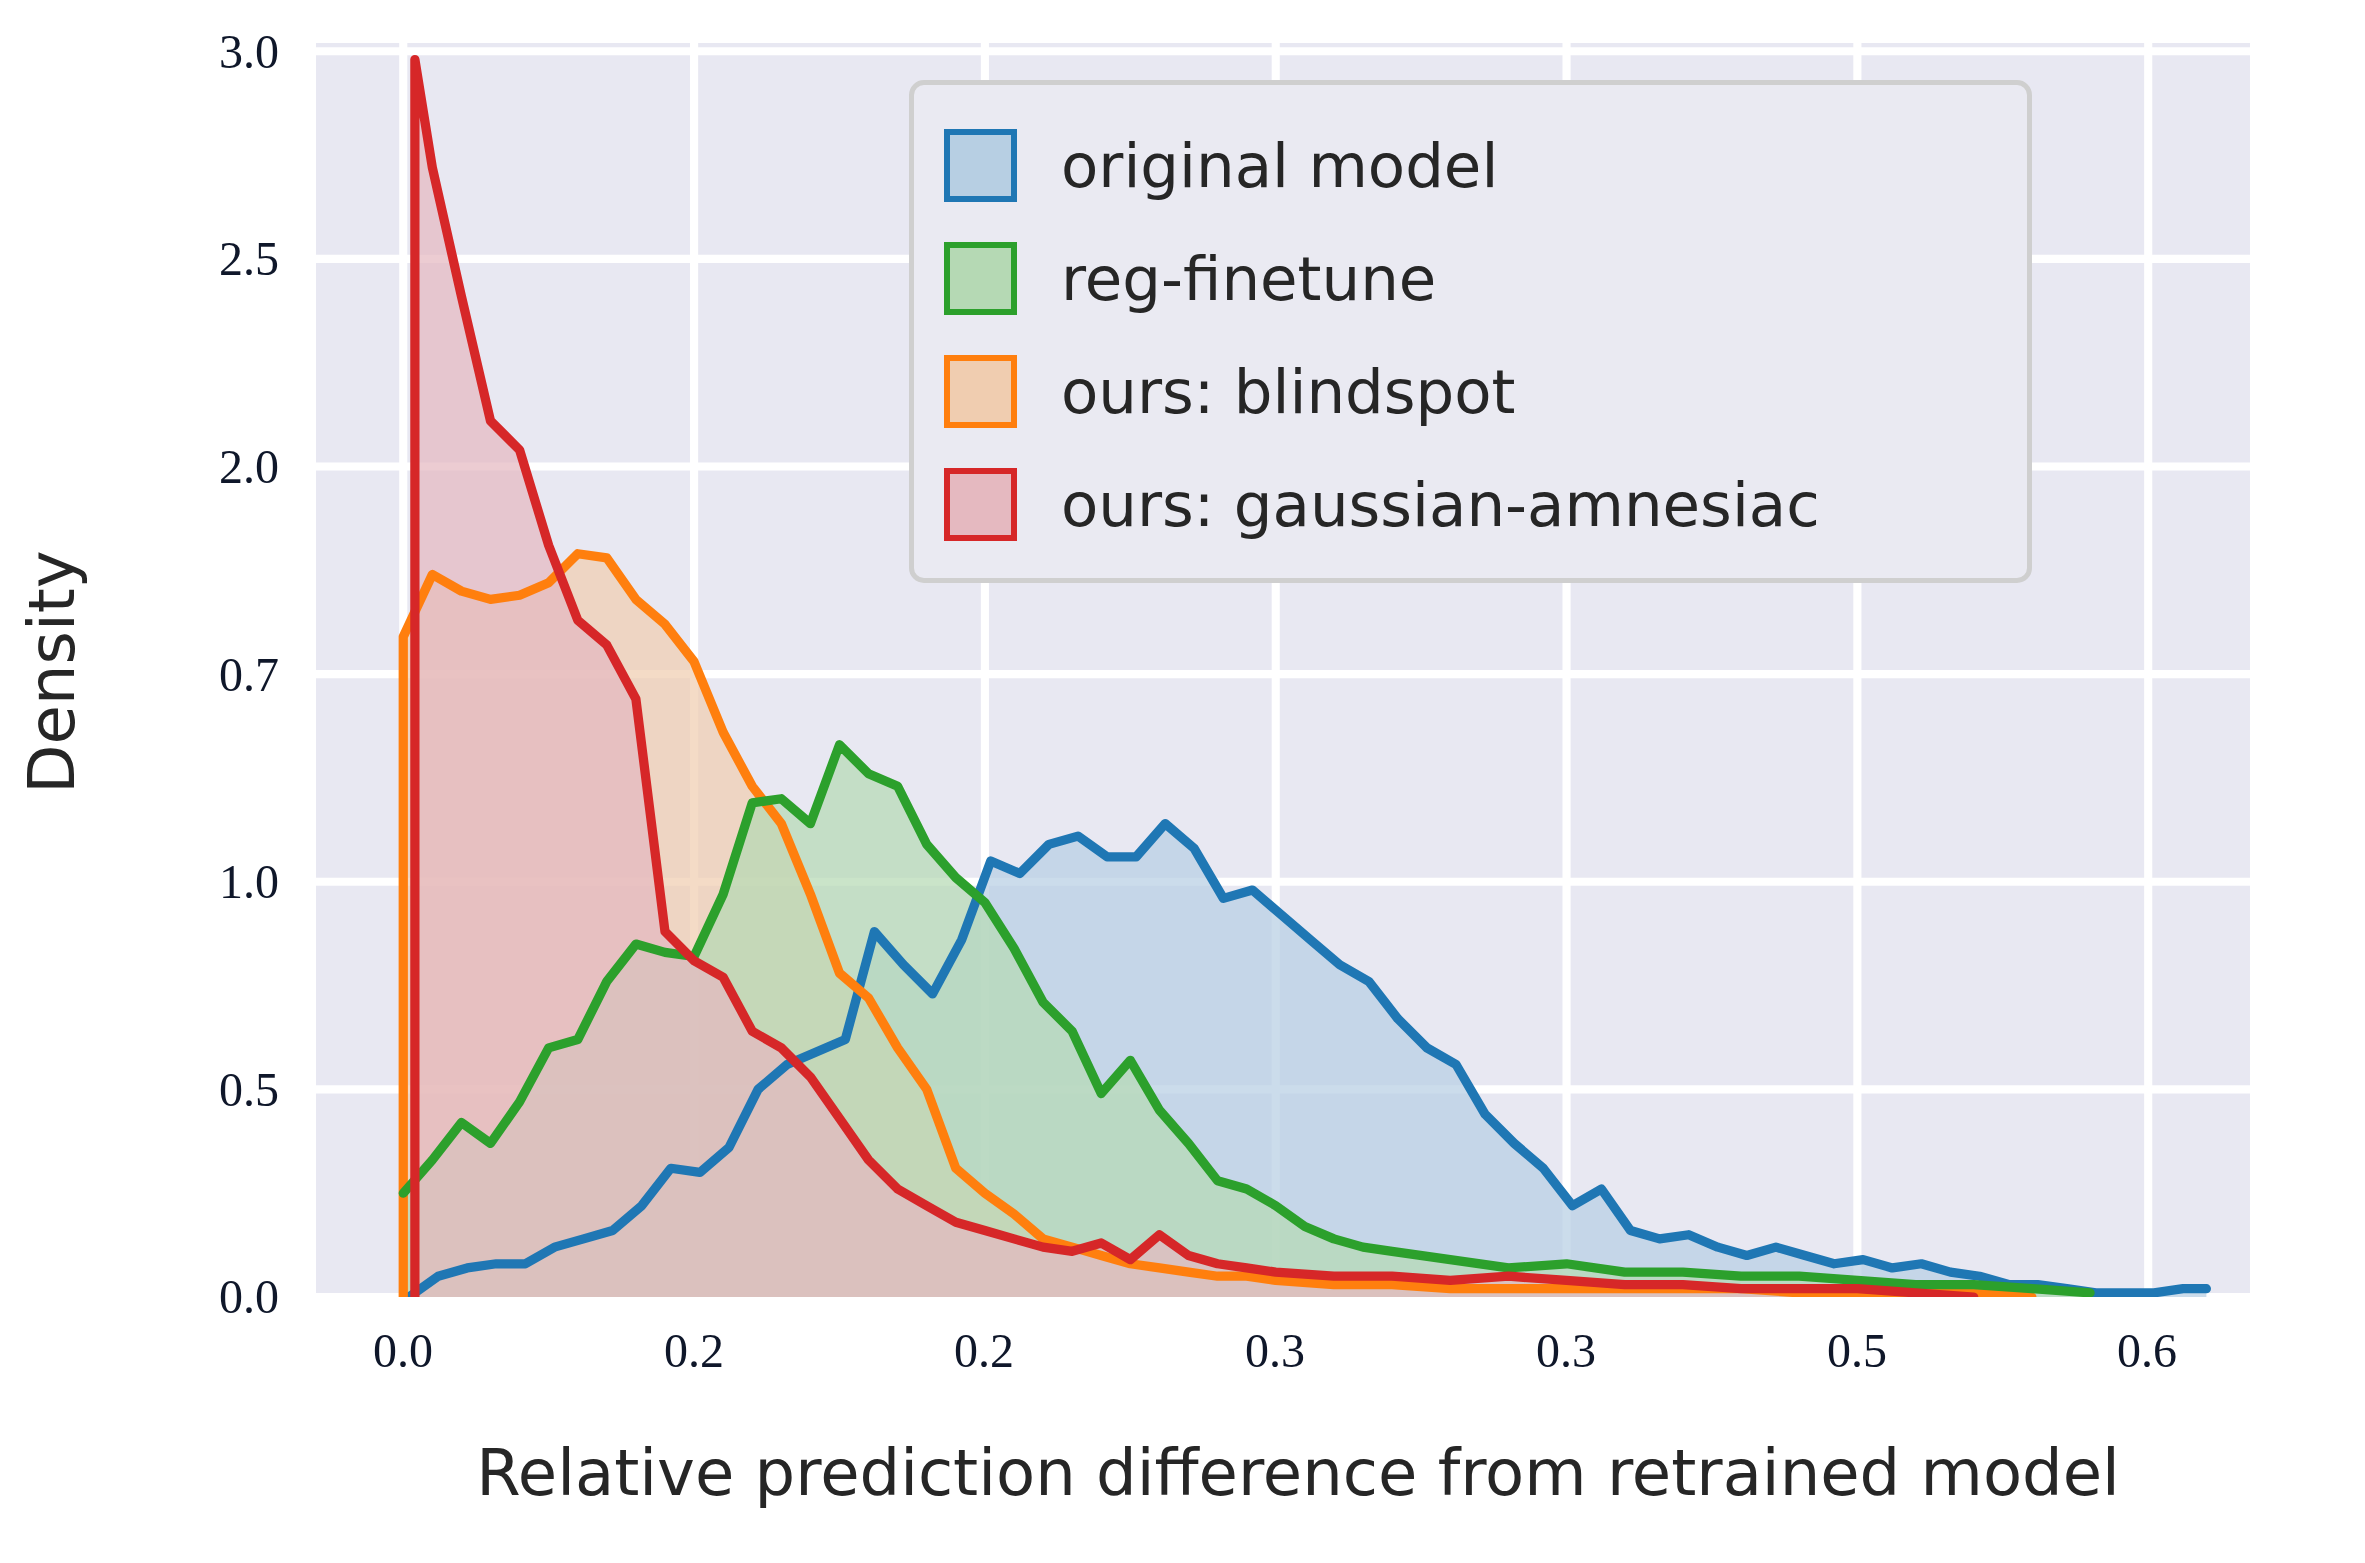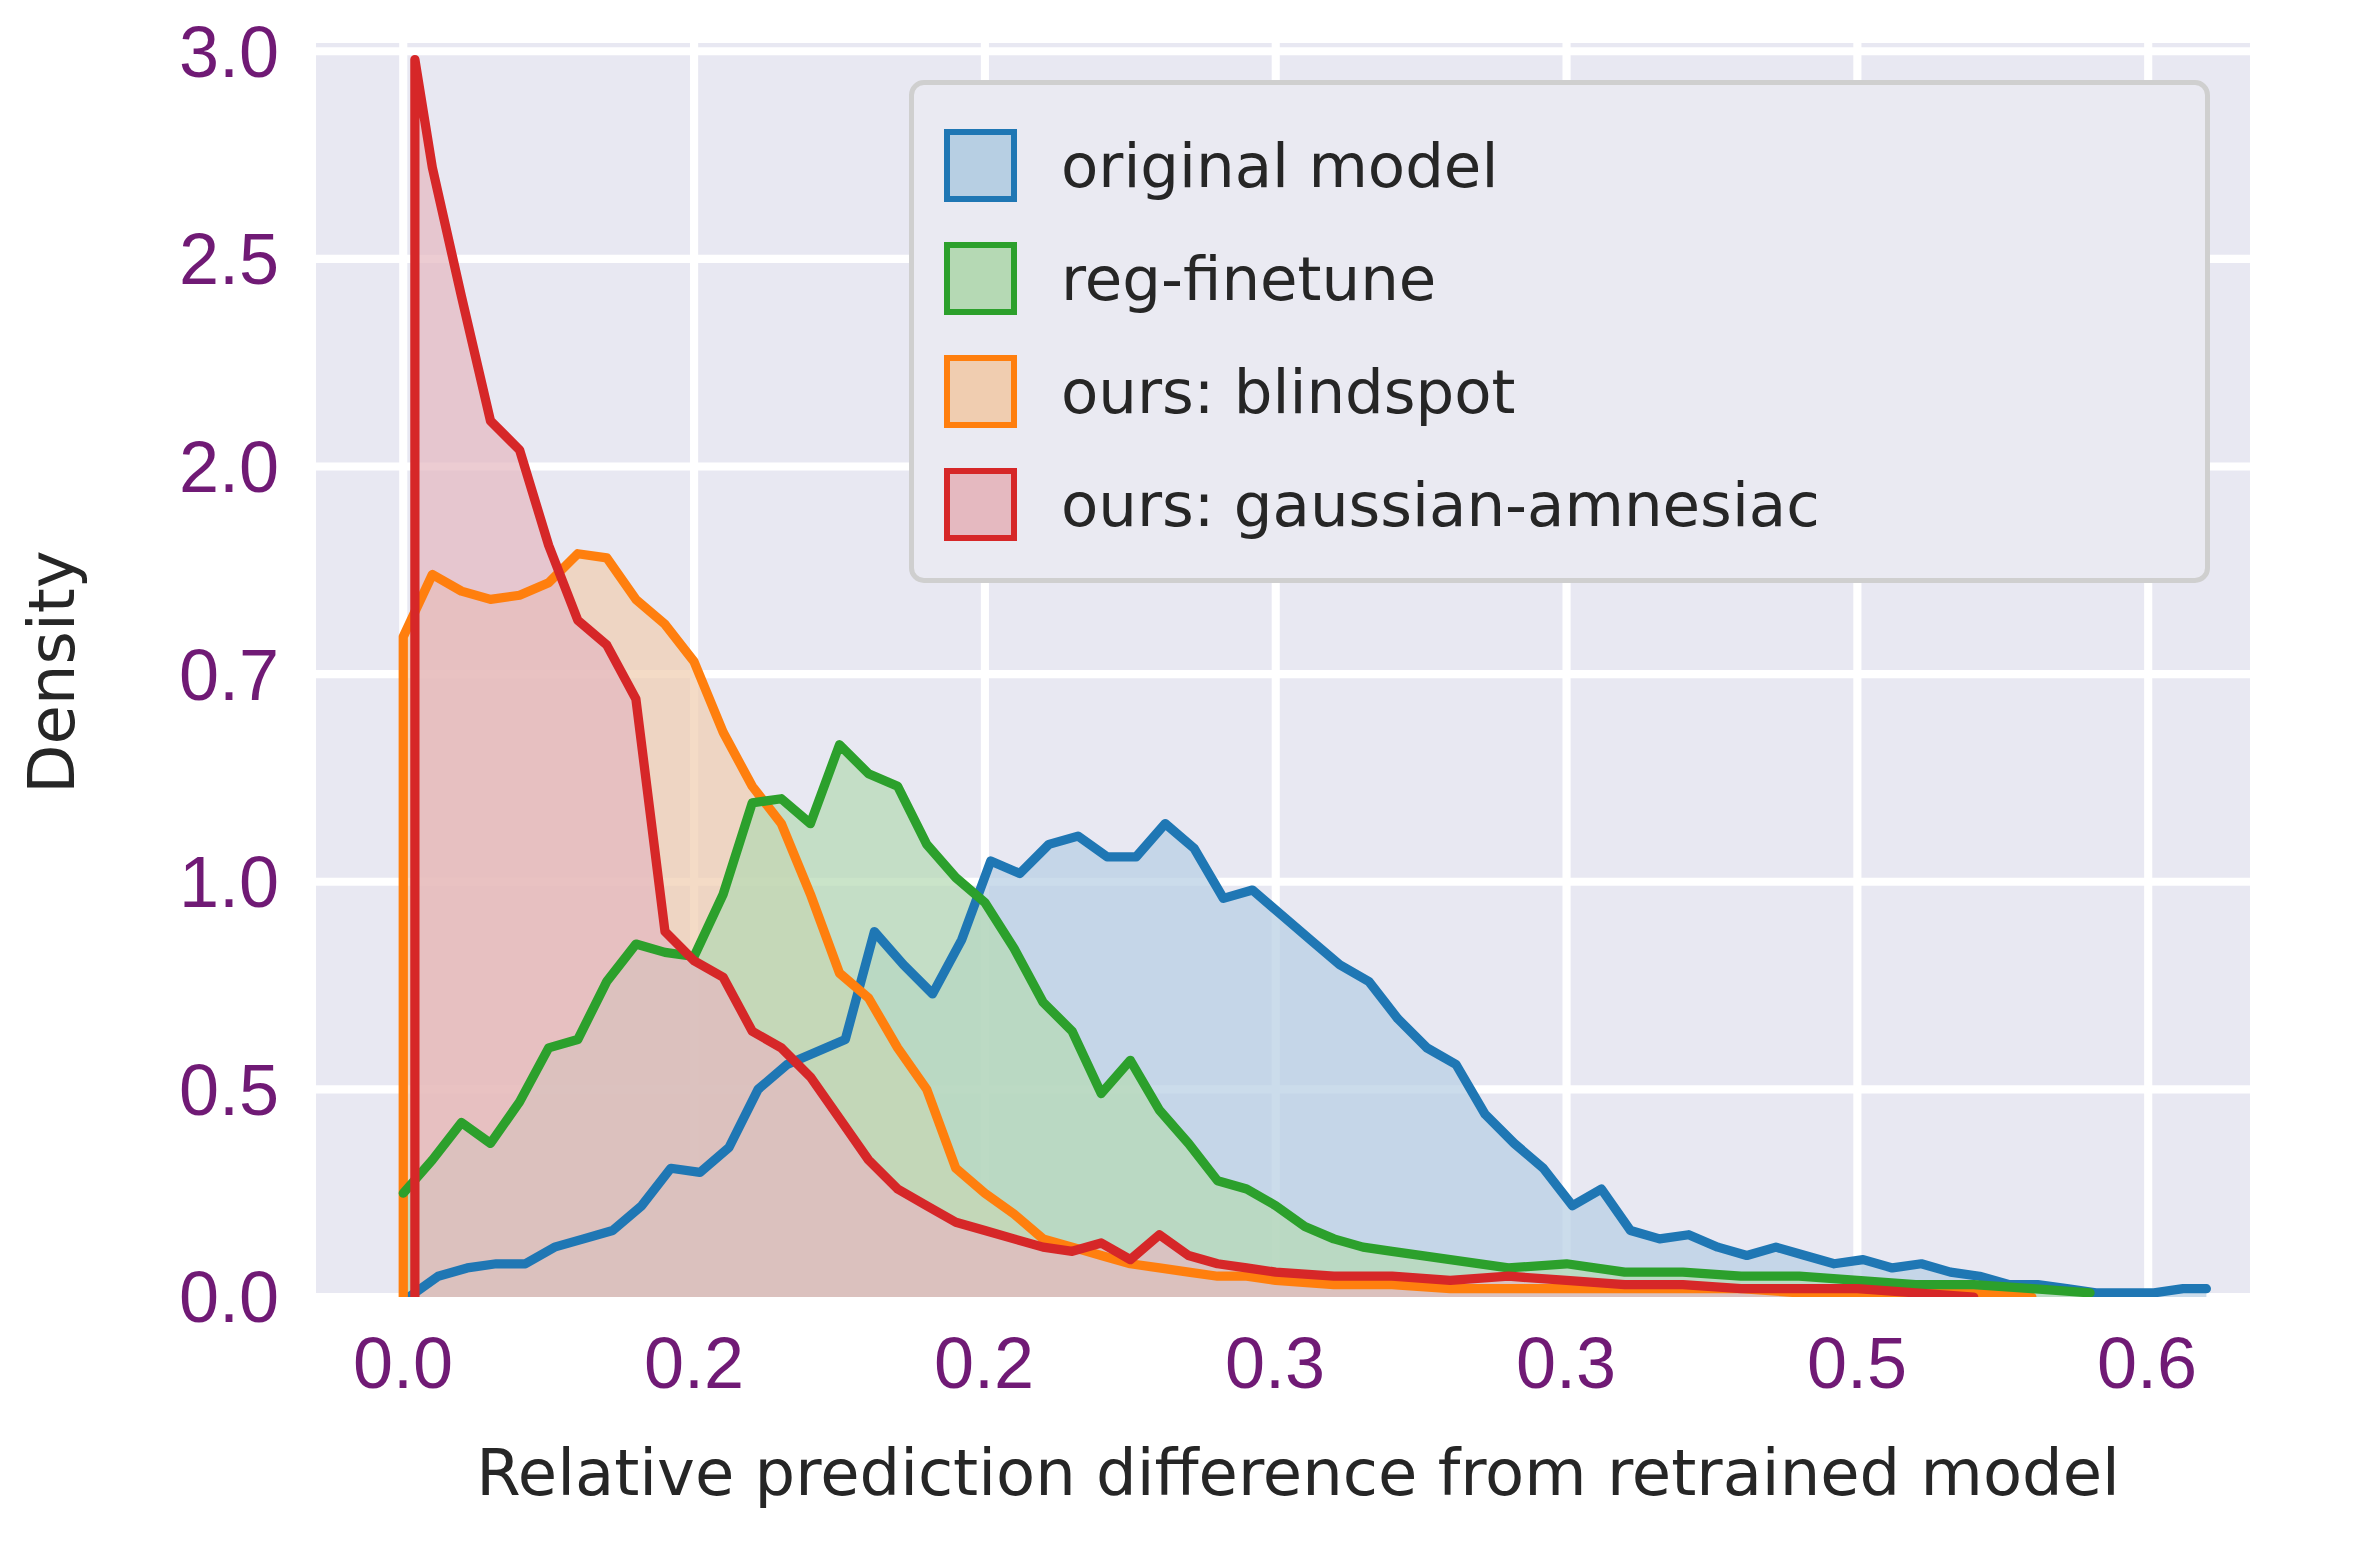--- a/index.html
+++ b/index.html
@@ -8,42 +8,42 @@
 
   
   #plot-area{
     position:absolute;left:316px;top:43px;width:1934px;height:1254px;
     background:#e8e8f2;
   }
   #svg-chart{position:absolute;left:0;top:0;width:1934px;height:1254px;display:block;}
 
   
   .tick-label{
-    position:absolute;color:#701a75;font-size:72px;line-height:1;
-    font-family:Liberation Sans, sans-serif;white-space:nowrap;
+    position:absolute;color:#0f172a;font-size:48px;line-height:1;
+    font-family:Liberation Serif, serif;white-space:nowrap;
   }
   #x-tick-labels .tick-label{transform:translateX(-50%);top:1327px;}
   #y-tick-labels .tick-label{transform:translateY(-50%);text-align:right;right:2087px;}
 
   #xlabel{
     position:absolute;left:1282px;top:1436px;transform:translateX(-50%);
     font-size:64px;color:#262626;white-space:nowrap;
     font-family:"DejaVu Sans",sans-serif;
     margin-left:16px;
   }
   #ylabel{
     position:absolute;left:52px;top:672px;
     transform:translate(-50%,-50%) rotate(-90deg);
     font-size:64px;color:#262626;white-space:nowrap;
     font-family:"DejaVu Sans",sans-serif;
   }
 
   
   #legend{
-    position:absolute;left:909px;top:80px;width:1301px;height:503px;
+    position:absolute;left:909px;top:80px;width:1123px;height:503px;
     background:#eaeaf2;border:5.2px solid #cfcfcf;border-radius:15px;
     box-sizing:border-box;padding:24px 0 0 30px;
   }
   .legend-row{display:flex;align-items:center;height:113px;}
   .legend-swatch{
     width:73px;height:73px;box-sizing:border-box;border-style:solid;border-width:6.4px;
     flex:0 0 auto;
   }
   .legend-text{
     margin-left:44px;font-size:61px;color:#262626;white-space:nowrap;

